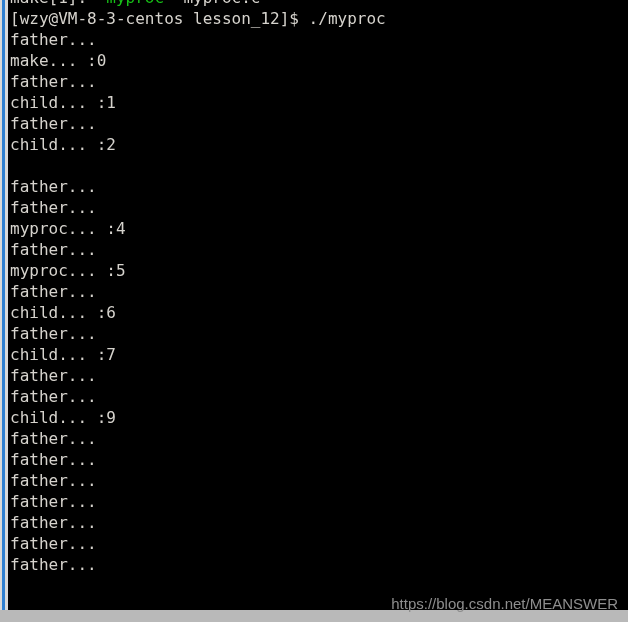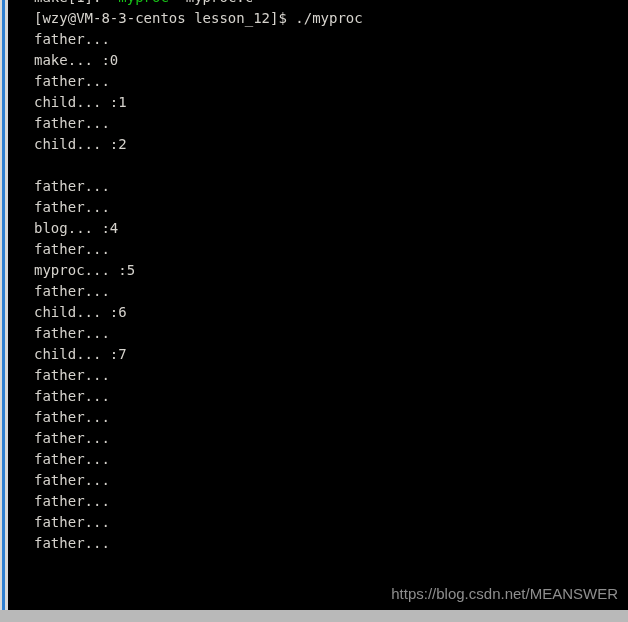--- a/index.html
+++ b/index.html
@@ -60,38 +60,37 @@
     left: 0;
     top: -13px;
     width: 620px;
     padding: 0;
     margin: 0;
     list-style: none;
   }
   .line {
     height: 21px;
     line-height: 21px;
-    font-size: 14px;
+    font-size: 16px;
     letter-spacing: 0px;
     white-space: pre;
     color: #d6d3cd;
     padding-left: 2px;
-    margin-left: 24px;
   }
   .line.blank { color: transparent; }
   .line.cut {
     
     color: #d6d3cd;
   }
   .seg-green { color: #17c017; }
   .seg-plain { color: #d6d3cd; }
   .watermark {
     position: absolute;
     right: 10px;
-    bottom: 20px;
+    bottom: 10px;
     font-family: "Liberation Sans", sans-serif;
     font-size: 15px;
     color: #8e8e8e;
     letter-spacing: 0px;
     white-space: pre;
     z-index: 4;
   }
 </style>
 </head>
 <body>
@@ -106,29 +105,30 @@
     <div class="line">[wzy@VM-8-3-centos lesson_12]$ ./myproc</div>
         <div class="line">father...</div>
         <div class="line">make... :0</div>
         <div class="line">father...</div>
         <div class="line">child... :1</div>
         <div class="line">father...</div>
         <div class="line">child... :2</div>
         <div class="line blank"></div>
         <div class="line">father...</div>
         <div class="line">father...</div>
-        <div class="line">blog... :4</div>
+        <div class="line">myproc... :4</div>
         <div class="line">father...</div>
         <div class="line">myproc... :5</div>
         <div class="line">father...</div>
         <div class="line">child... :6</div>
         <div class="line">father...</div>
         <div class="line">child... :7</div>
         <div class="line">father...</div>
         <div class="line">father...</div>
+        <div class="line">child... :9</div>
         <div class="line">father...</div>
         <div class="line">father...</div>
         <div class="line">father...</div>
         <div class="line">father...</div>
         <div class="line">father...</div>
         <div class="line">father...</div>
         <div class="line">father...</div>
       </div>
   </div>
 

